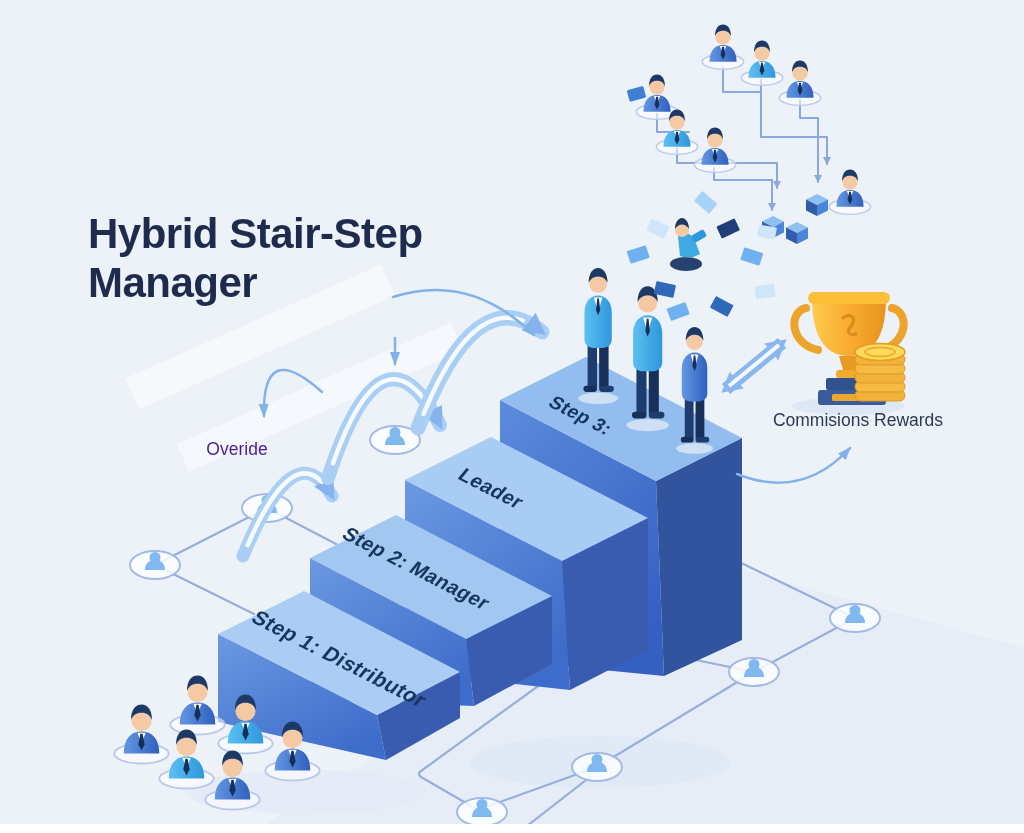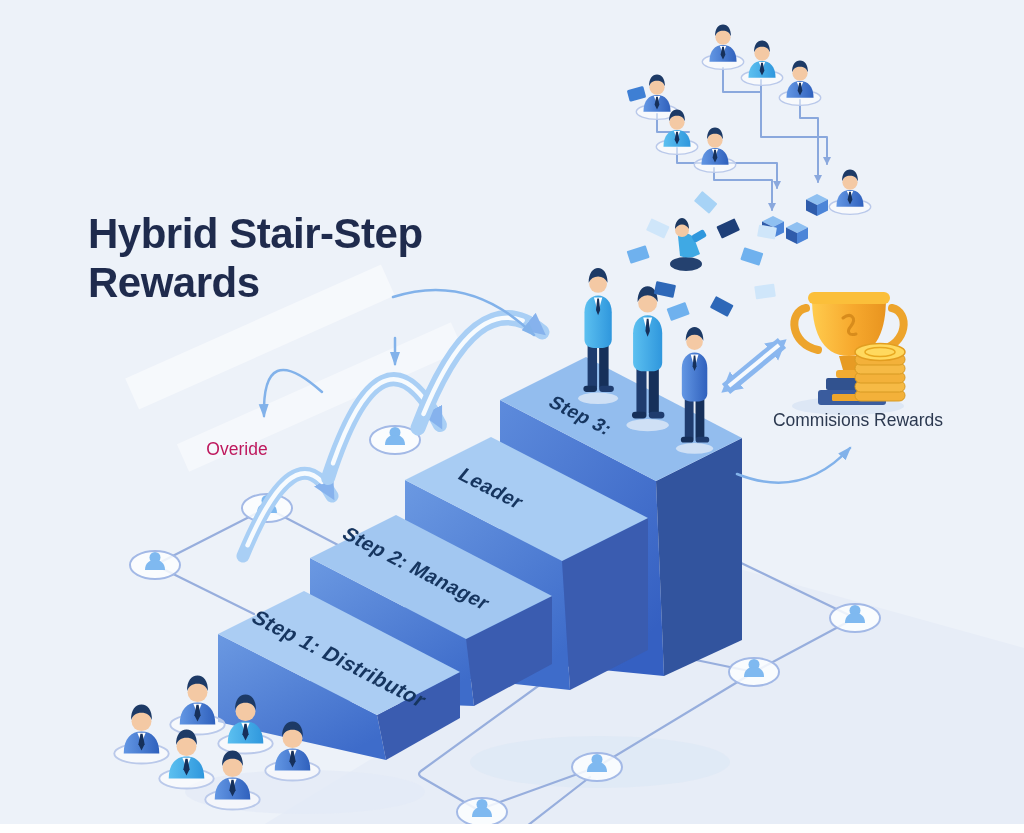--- a/index.html
+++ b/index.html
@@ -2,21 +2,21 @@
 <html><head>
 <meta charset="utf-8">
 <style>
   html,body{margin:0;padding:0;}
   .canvas{position:relative;width:1024px;height:824px;background:#edf2f9;overflow:hidden;
           font-family:"Liberation Sans",sans-serif;}
   .scene{position:absolute;left:0;top:0;}
   .title{position:absolute;left:88px;top:210px;width:440px;font-size:42px;line-height:1.16;
          font-weight:800;color:#1f2b4d;letter-spacing:-0.5px;}
   .override{position:absolute;left:157px;top:438px;width:160px;text-align:center;
-            font-size:17.5px;line-height:1.32;color:#be185d;}
+            font-size:17.5px;line-height:1.32;color:#4c1d95;}
   .rewards{position:absolute;left:756px;top:410px;width:204px;text-align:center;
            font-size:17.5px;color:#2c3950;}
   .step-label{position:absolute;font-weight:700;color:#16355f;white-space:nowrap;
               transform-origin:0 0;transform:rotate(27deg) skewX(-12deg);letter-spacing:.4px;}
   #lbl-step1{left:262px;top:606px;font-size:21px;}
   #lbl-step2{left:352px;top:523px;font-size:20px;}
   #lbl-leader{left:468px;top:464px;font-size:20px;}
   #lbl-step3{left:558px;top:392px;font-size:19px;}
 </style>
 </head>
@@ -265,21 +265,21 @@
   <rect x="2" y="34" width="50" height="11" rx="5.5" fill="#f3b13a" stroke="#d79a22" stroke-width="1"></rect>
   <rect x="2" y="25" width="50" height="11" rx="5.5" fill="#f6ba45" stroke="#d79a22" stroke-width="1"></rect>
   <rect x="2" y="16" width="50" height="11" rx="5.5" fill="#f3b13a" stroke="#d79a22" stroke-width="1"></rect>
   <ellipse cx="27" cy="14" rx="25" ry="8.5" fill="#ffd95e" stroke="#e29d20" stroke-width="1.5"></ellipse>
   <ellipse cx="27" cy="14" rx="15" ry="4.5" fill="none" stroke="#e8a81f" stroke-width="1.5"></ellipse>
 </g>
 </svg>
 
 <div class="title">
   <div>Hybrid Stair-Step</div>
-  <div>Rewards</div>
+  <div>Manager</div>
 </div>
 
 <div class="override">
   <div>Overide</div>
 </div>
 
 <div class="rewards">Commisions Rewards</div>
 
 <div id="lbl-step1" class="step-label">Step 1: Distributor</div>
 <div id="lbl-step2" class="step-label">Step 2: Manager</div>

